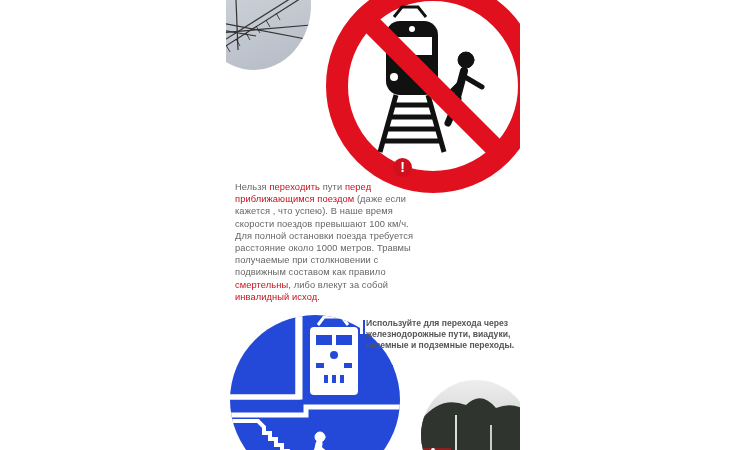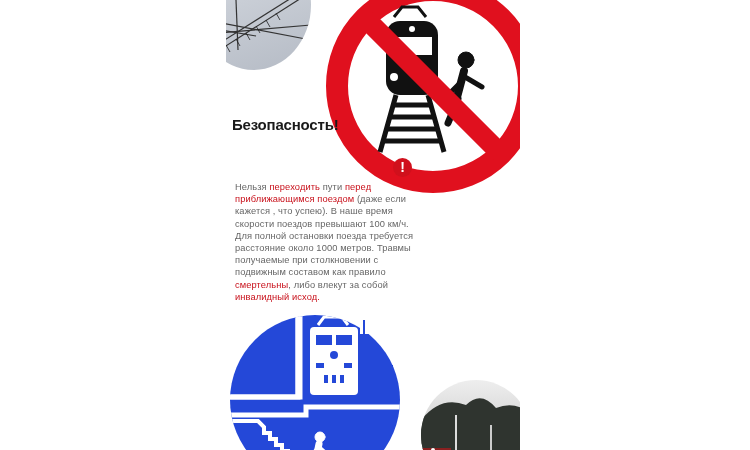--- a/index.html
+++ b/index.html
@@ -82,21 +82,20 @@
         <circle cx="142" cy="83" r="8"></circle>
         <path d="M140 94 L132 124 L144 145" stroke-width="8" fill="none"></path>
         <path d="M136 106 L122 120" stroke-width="5" fill="none"></path>
         <path d="M141 100 L158 110" stroke-width="5" fill="none"></path>
         <path d="M134 122 L124 146" stroke-width="7" fill="none"></path>
       </g>
       <line x1="42" y1="42" x2="176" y2="176" stroke="#e0101e" stroke-width="20"></line>
     </svg>
   </div>
 
-  <div class="title">Безопасность!</div>
 
   <div class="warn">!</div>
 
   <div class="body-text" id="body-text"><span>Нельзя </span><span class="red">переходить</span><span> пути </span><span class="red">перед приближающимся поездом</span><span> (даже если кажется , что успею). В наше время скорости поездов превышают 100 км/ч. Для полной остановки поезда требуется расстояние около 1000 метров. Травмы получаемые при столкновении с подвижным составом как правило </span><span class="red">смертельны</span><span>, либо влекут за собой </span><span class="red">инвалидный исход.</span></div>
 
   <div class="blue-sign">
     <svg width="170" height="170" viewBox="0 0 170 170">
       <path d="M0 82 H68 V0" stroke="#fff" stroke-width="5" fill="none"></path>
       <path d="M68 82 V0" stroke="#fff" stroke-width="5"></path>
       <path d="M66 0 V84 H68" fill="none"></path>
@@ -123,20 +122,21 @@
         <path d="M89 129 L85 148" stroke-width="7"></path>
         <path d="M85 146 L78 162 M86 146 L96 160" stroke-width="5"></path>
         <path d="M88 133 L80 142 M90 133 L98 140" stroke-width="4"></path>
       </g>
     </svg>
   </div>
   <div class="blue-cut"></div>
 
   <div class="tip-line"></div>
   <div class="tip-underline"></div>
+  <div class="tip-text">Используйте для перехода через железнодорожные пути, виадуки, наземные и подземные переходы.</div>
 
   <div class="photo-bottom">
     <svg width="110" height="110" viewBox="0 0 110 110">
       <path d="M0 40 Q20 15 45 25 Q60 10 75 28 Q95 20 110 35 V70 H0 Z" fill="#2f342f"></path>
       <line x1="35" y1="35" x2="35" y2="85" stroke="#ddd" stroke-width="2"></line>
       <line x1="70" y1="45" x2="70" y2="90" stroke="#ccc" stroke-width="2"></line>
       <rect x="0" y="68" width="30" height="42" fill="#8a2020"></rect>
       <rect x="30" y="72" width="60" height="38" fill="#aaa"></rect>
       <rect x="4" y="74" width="22" height="10" fill="#3a1010"></rect>
       <circle cx="12" cy="70" r="2" fill="#fff"></circle>

